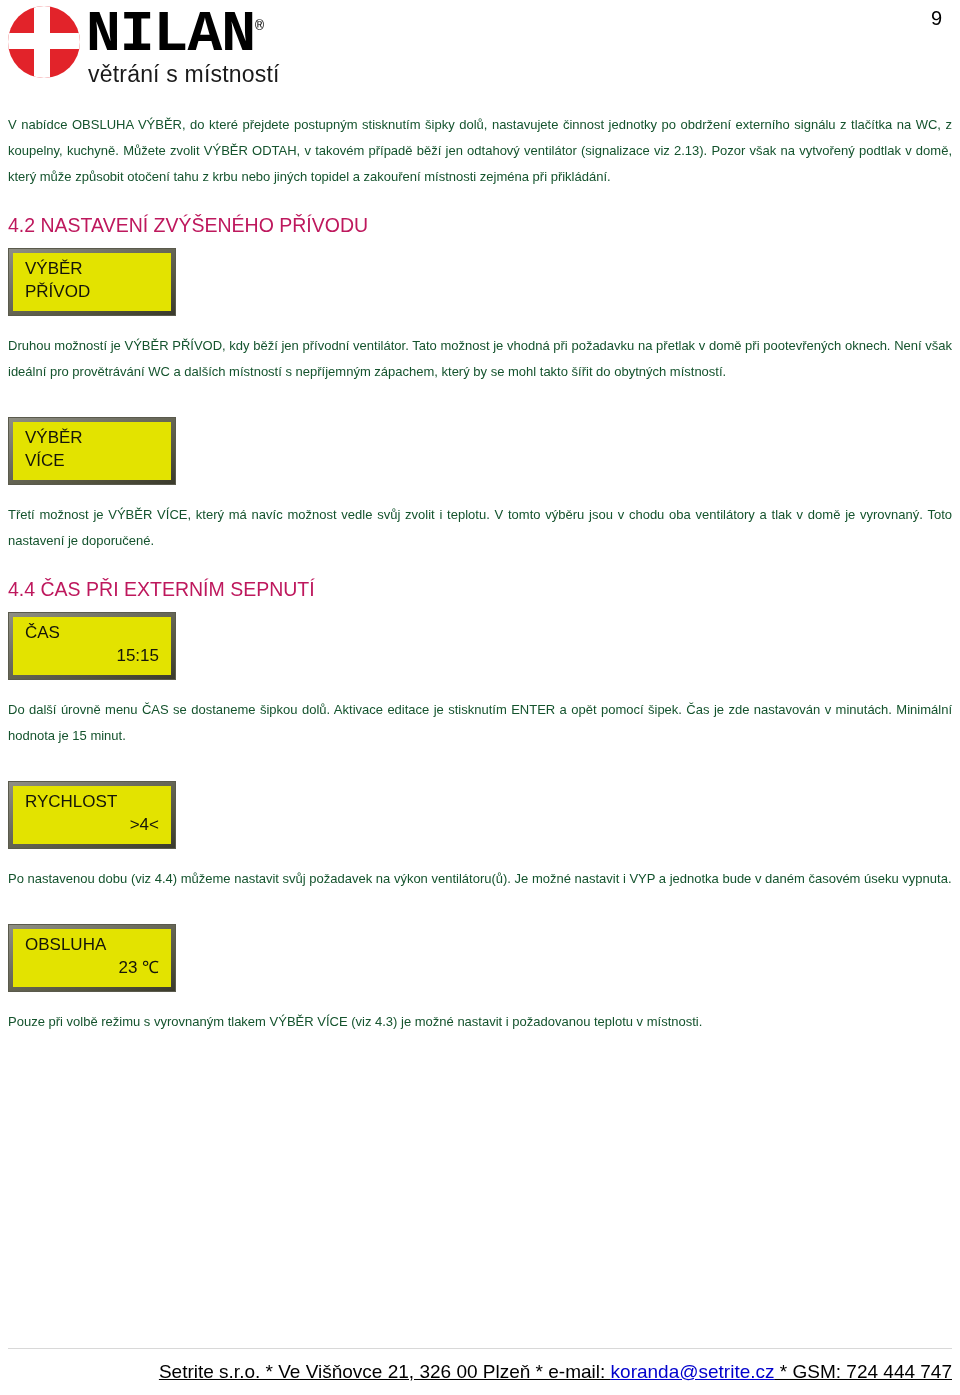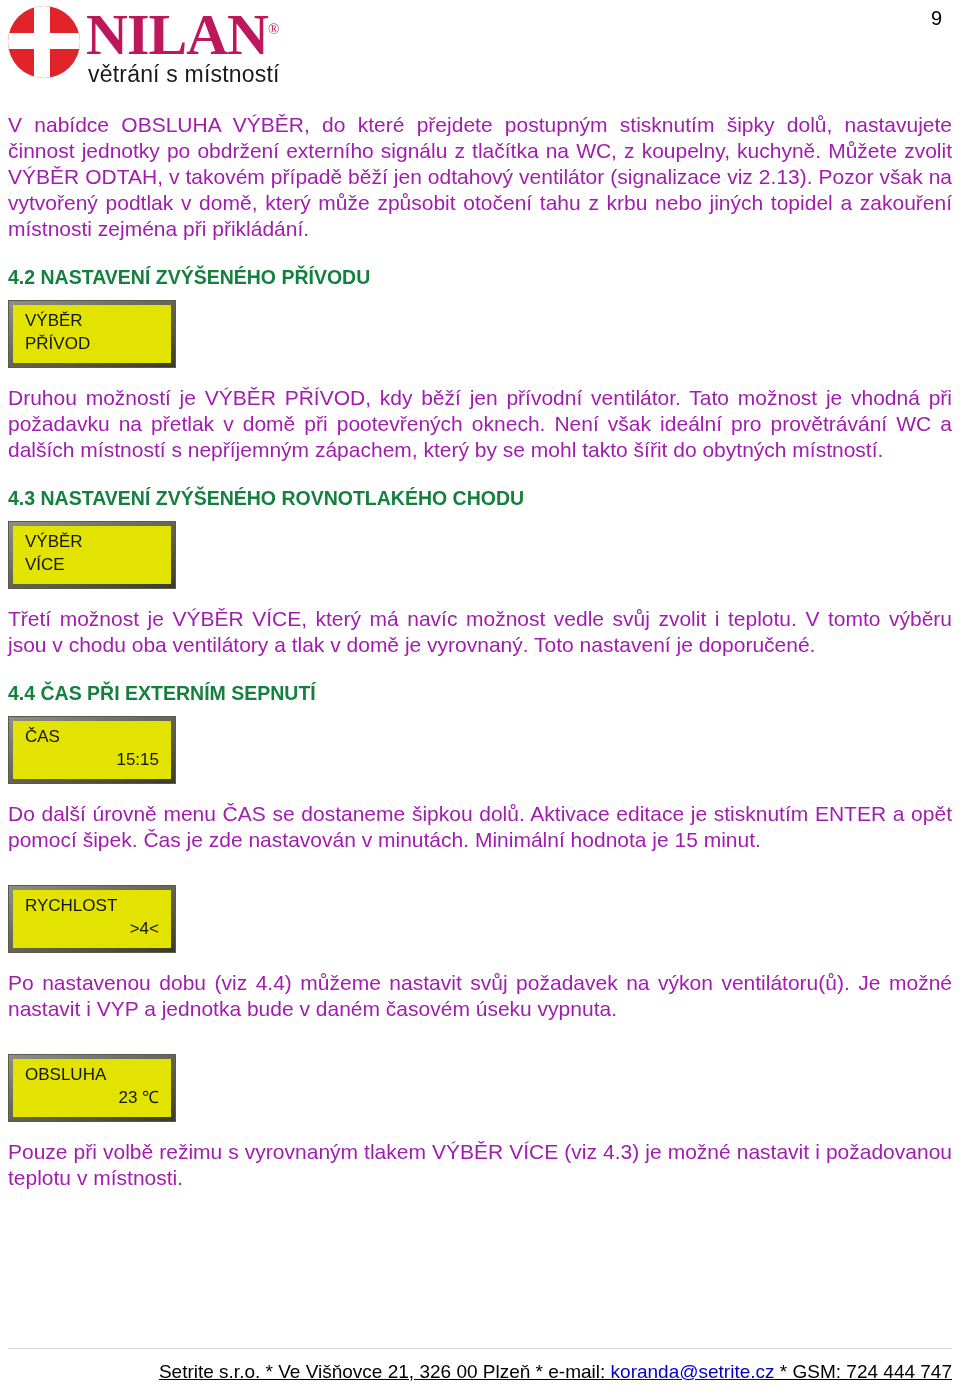--- a/index.html
+++ b/index.html
@@ -67,22 +67,22 @@
   }
   .logo-words {
     margin-left: 6px;
     margin-top: 2px;
   }
   .logo-name {
     font-size: 58px;
     font-weight: bold;
     letter-spacing: -1px;
     line-height: 0.92;
-    color: #be185d;
-    font-family: Liberation Serif, serif;
+    color: #000000;
+    font-family: Liberation Mono, monospace;
   }
   .logo-reg {
     font-size: 15px;
     vertical-align: super;
     font-weight: normal;
     letter-spacing: 0;
   }
   .logo-tagline {
     font-size: 23px;
     color: #1a1a1a;
@@ -94,36 +94,36 @@
 
   
   .content {
     position: absolute;
     left: 8px;
     top: 112px;
     width: 944px;
   }
   p.para {
     margin: 0 0 0 0;
-    font-size: 21px;
+    font-size: 13px;
     line-height: 26px;
     text-align: justify;
     text-justify: inter-word;
-    color: #a21caf;
+    color: #14532d;
   }
   .spacer-sm { height: 17px; }
   .spacer-md { height: 22px; }
   .spacer-xs { height: 10px; }
 
   h2.heading {
     margin: 0;
     font-size: 19.5px;
-    font-weight: bold;
+    font-weight: normal;
     line-height: 26px;
-    color: #15803d;
+    color: #be185d;
   }
 
   
   .lcd {
     width: 168px;
     height: 68px;
     box-sizing: border-box;
     padding: 4px;
     background: linear-gradient(160deg, #8f8f84 0%, #6d6d5f 38%, #55553f 72%, #3a3a2c 100%);
     border: 1px solid #5a5a4c;
@@ -202,21 +202,20 @@
   <div class="lcd">
     <div class="lcd-screen">
       <div class="lcd-line">VÝBĚR</div>
       <div class="lcd-line">PŘÍVOD</div>
     </div>
   </div>
   <div class="spacer-sm"></div>
   <p class="para">Druhou možností je VÝBĚR PŘÍVOD, kdy běží jen přívodní ventilátor. Tato možnost je vhodná při požadavku na přetlak v domě při pootevřených oknech. Není však ideální pro provětrávání WC a dalších místností s nepříjemným zápachem, který by se mohl takto šířit do obytných místností.</p>
 
   <div class="spacer-md"></div>
-  <h2 class="heading">4.3 NASTAVENÍ ZVÝŠENÉHO ROVNOTLAKÉHO CHODU</h2>
   <div class="spacer-xs"></div>
   <div class="lcd">
     <div class="lcd-screen">
       <div class="lcd-line">VÝBĚR</div>
       <div class="lcd-line">VÍCE</div>
     </div>
   </div>
   <div class="spacer-sm"></div>
   <p class="para">Třetí možnost je VÝBĚR VÍCE, který má navíc možnost vedle svůj zvolit i teplotu. V tomto výběru jsou v chodu oba ventilátory a tlak v domě je vyrovnaný. Toto nastavení je doporučené.</p>
 

